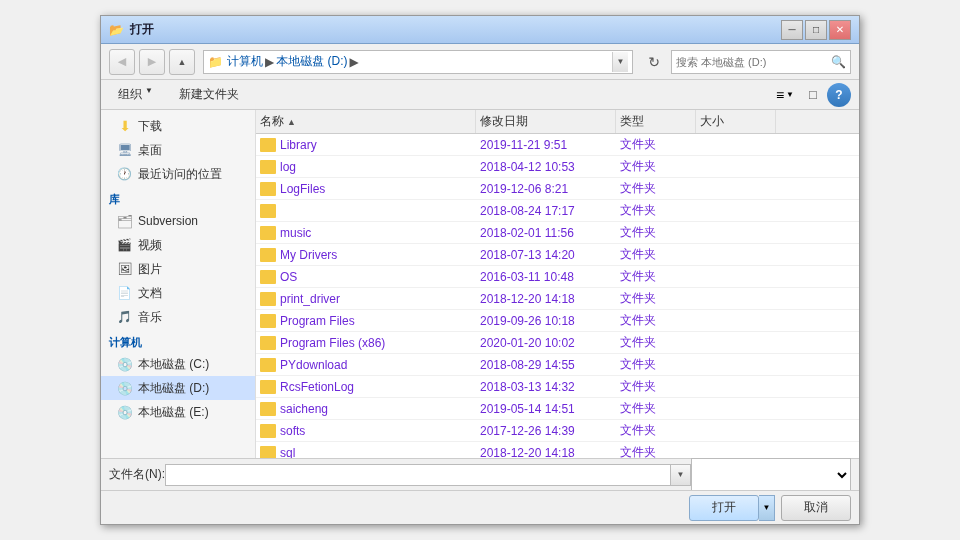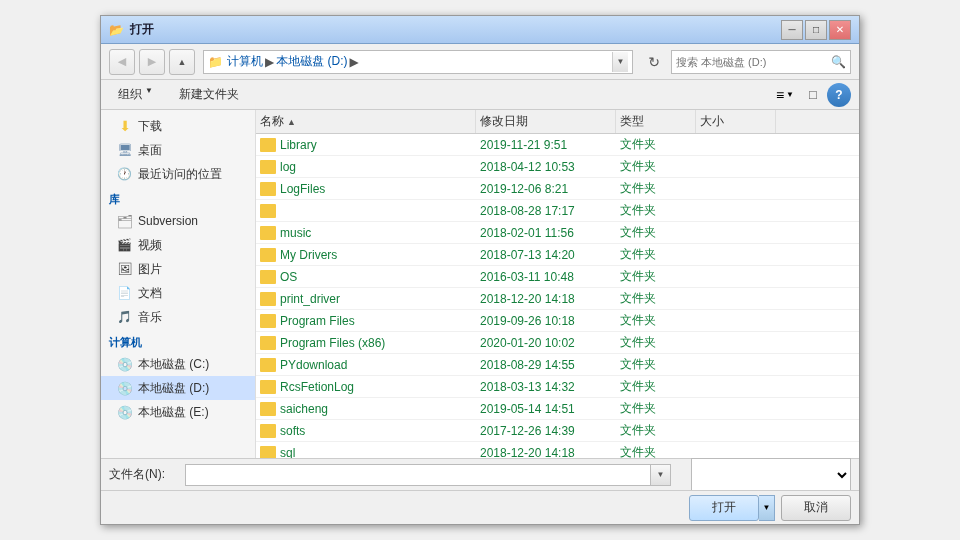--- a/index.html
+++ b/index.html
@@ -296,21 +296,21 @@
     .file-row {
       display: flex;
       align-items: center;
       height: 22px;
       padding: 0 4px;
       border-bottom: 1px solid #f0f0f0;
       cursor: pointer;
     }
     .file-cell {
       font-size: 12px;
-      color: #15803d;
+      color: #6d28d9;
       overflow: hidden;
       white-space: nowrap;
       text-overflow: ellipsis;
     }
     .file-cell-name {
       width: 220px;
       display: flex;
       align-items: center;
       gap: 4px;
     }
@@ -336,21 +336,21 @@
       border-radius: 1px 1px 0 0;
     }
 
     .bottom-bar {
       display: flex;
       align-items: center;
       padding: 4px 8px;
       background: #f0f0f0;
       border-top: 1px solid #ccc;
       height: 32px;
-      gap: 20px;
+      gap: 0;
     }
     .filename-label {
       font-size: 12px;
       color: #333;
     }
     .filename-input-wrap {
       flex: 1;
       display: flex;
     }
     .filename-input {
@@ -594,21 +594,21 @@
         <span>LogFiles</span>
       </div>
       <div class="file-cell file-cell-date">2019-12-06 8:21</div>
       <div class="file-cell file-cell-type">文件夹</div>
       <div class="file-cell file-cell-size"></div>
     </div>
           <div class="file-row">
       <div class="file-cell file-cell-name">
         <div class="folder-icon-sm"></div>
       </div>
-      <div class="file-cell file-cell-date">2018-08-28 17:17</div>
+      <div class="file-cell file-cell-date">2018-08-24 17:17</div>
       <div class="file-cell file-cell-type">文件夹</div>
       <div class="file-cell file-cell-size"></div>
     </div>
           <div class="file-row">
       <div class="file-cell file-cell-name">
         <div class="folder-icon-sm"></div>
         <span>music</span>
       </div>
       <div class="file-cell file-cell-date">2018-02-01 11:56</div>
       <div class="file-cell file-cell-type">文件夹</div>

